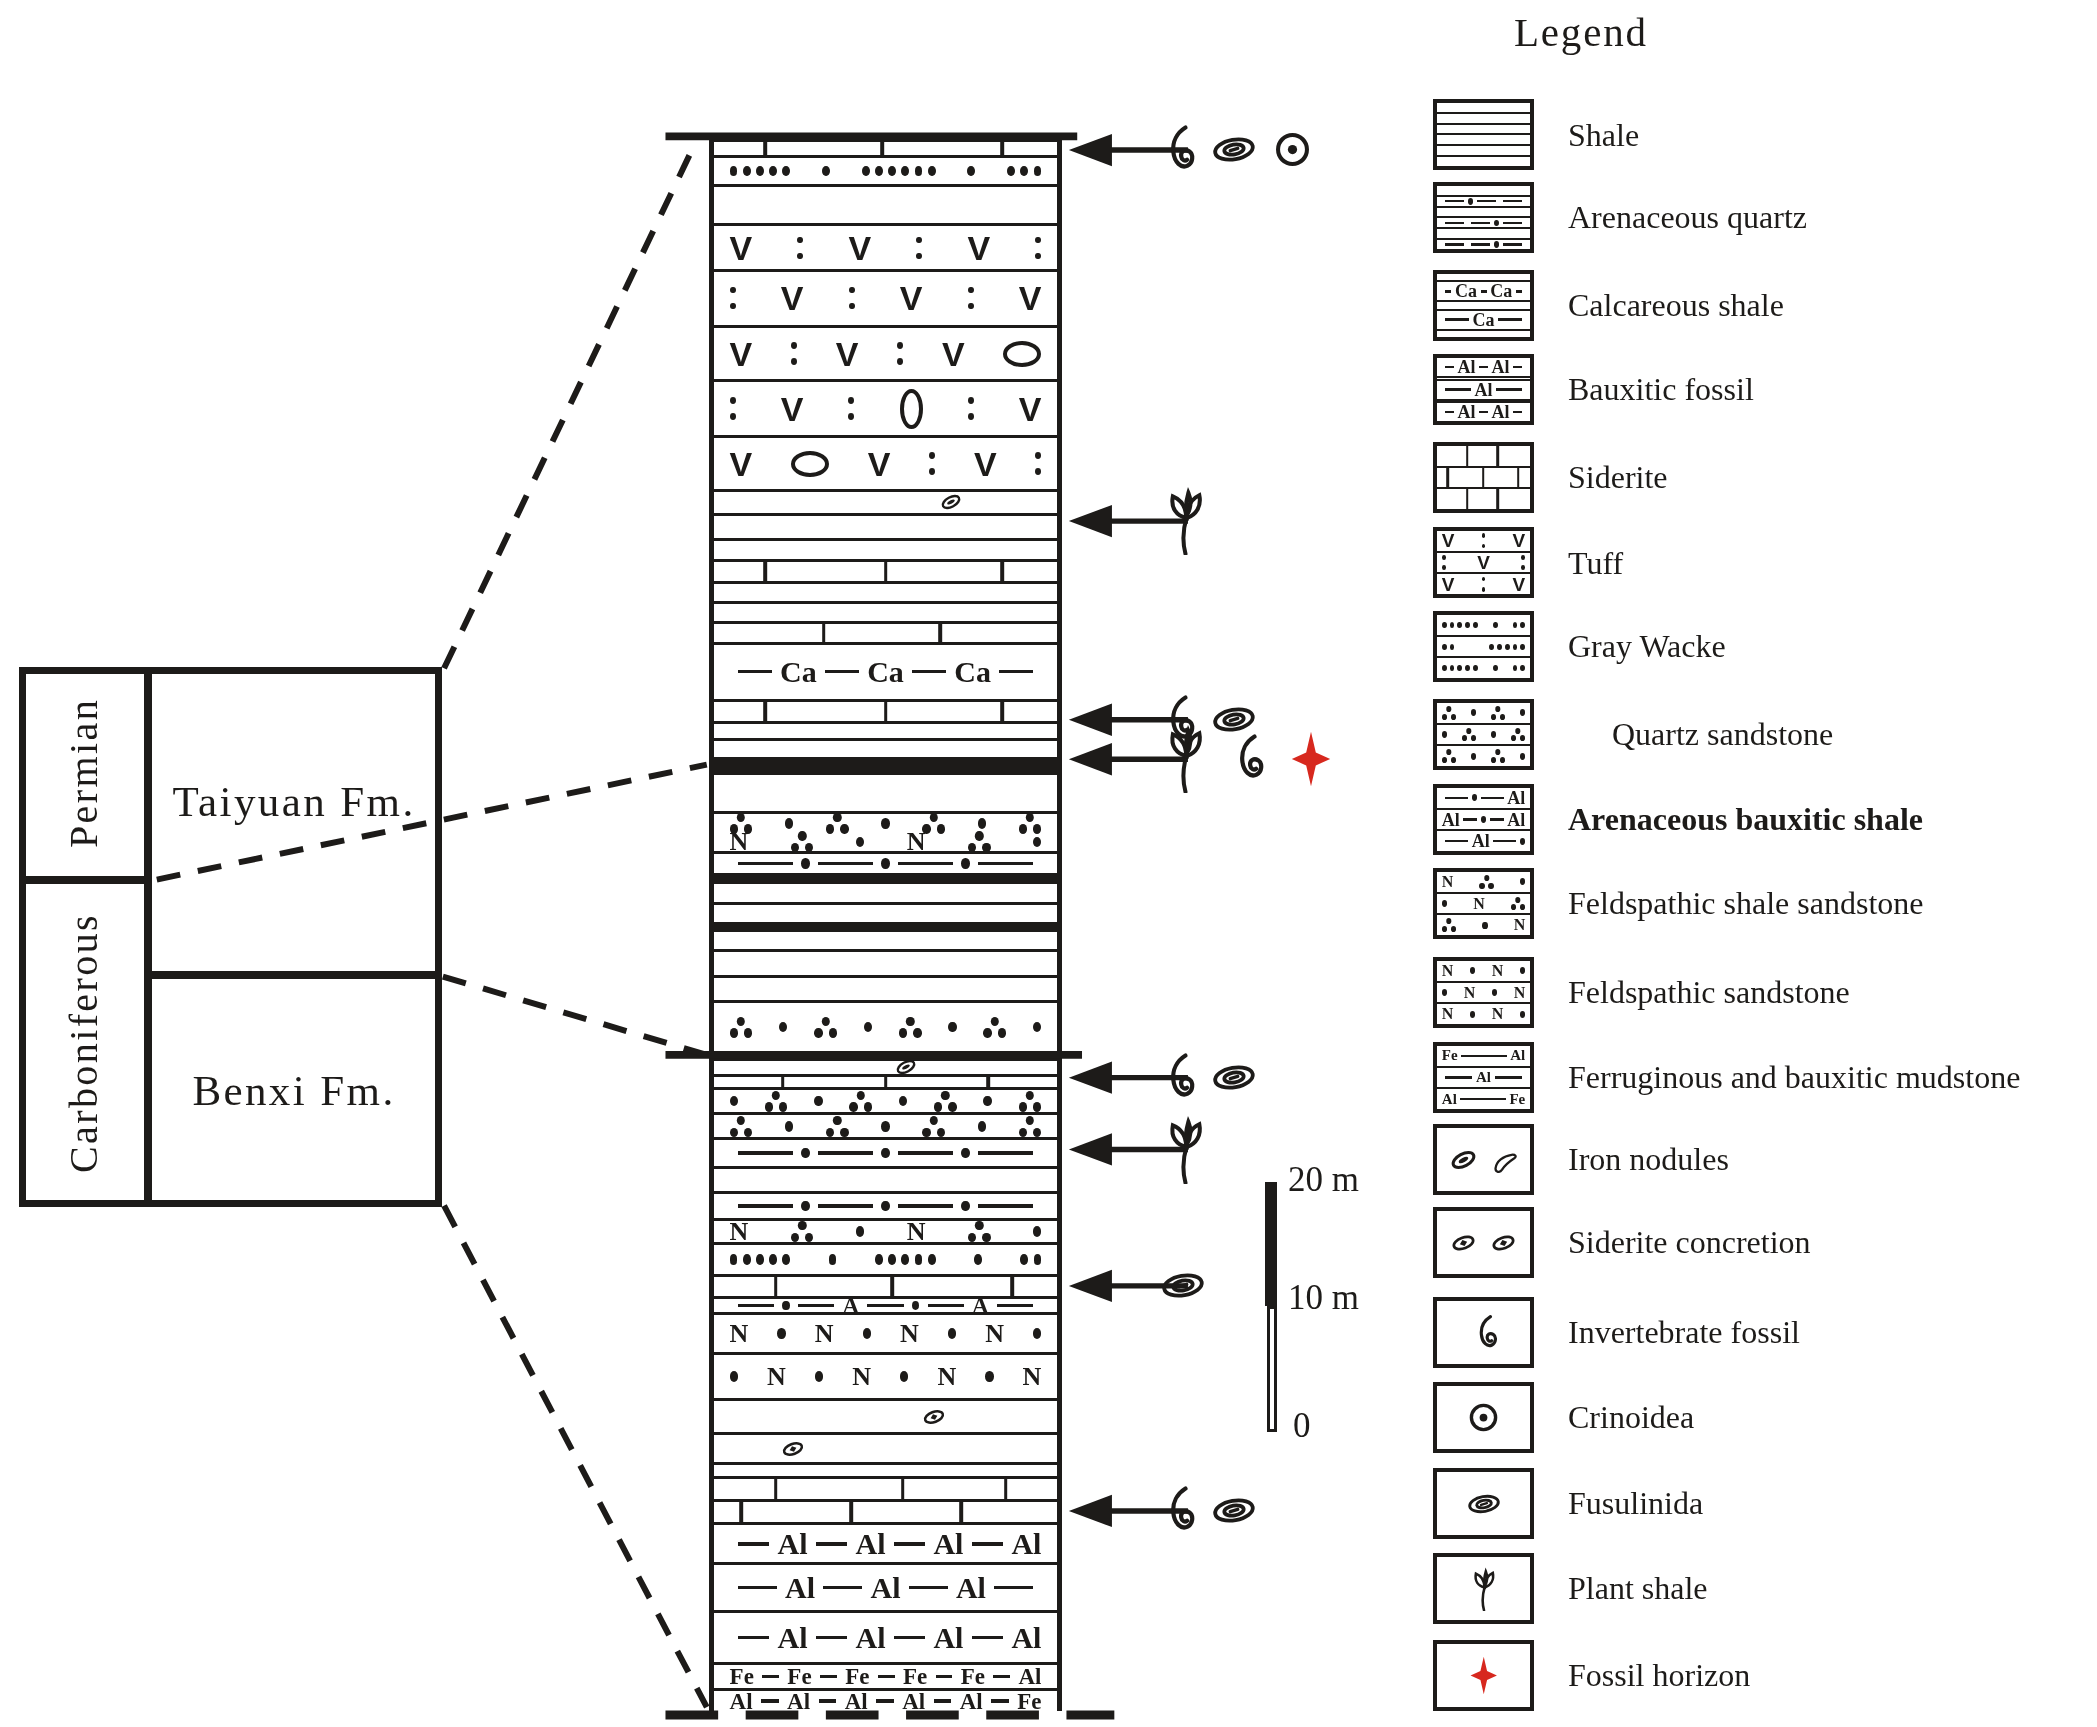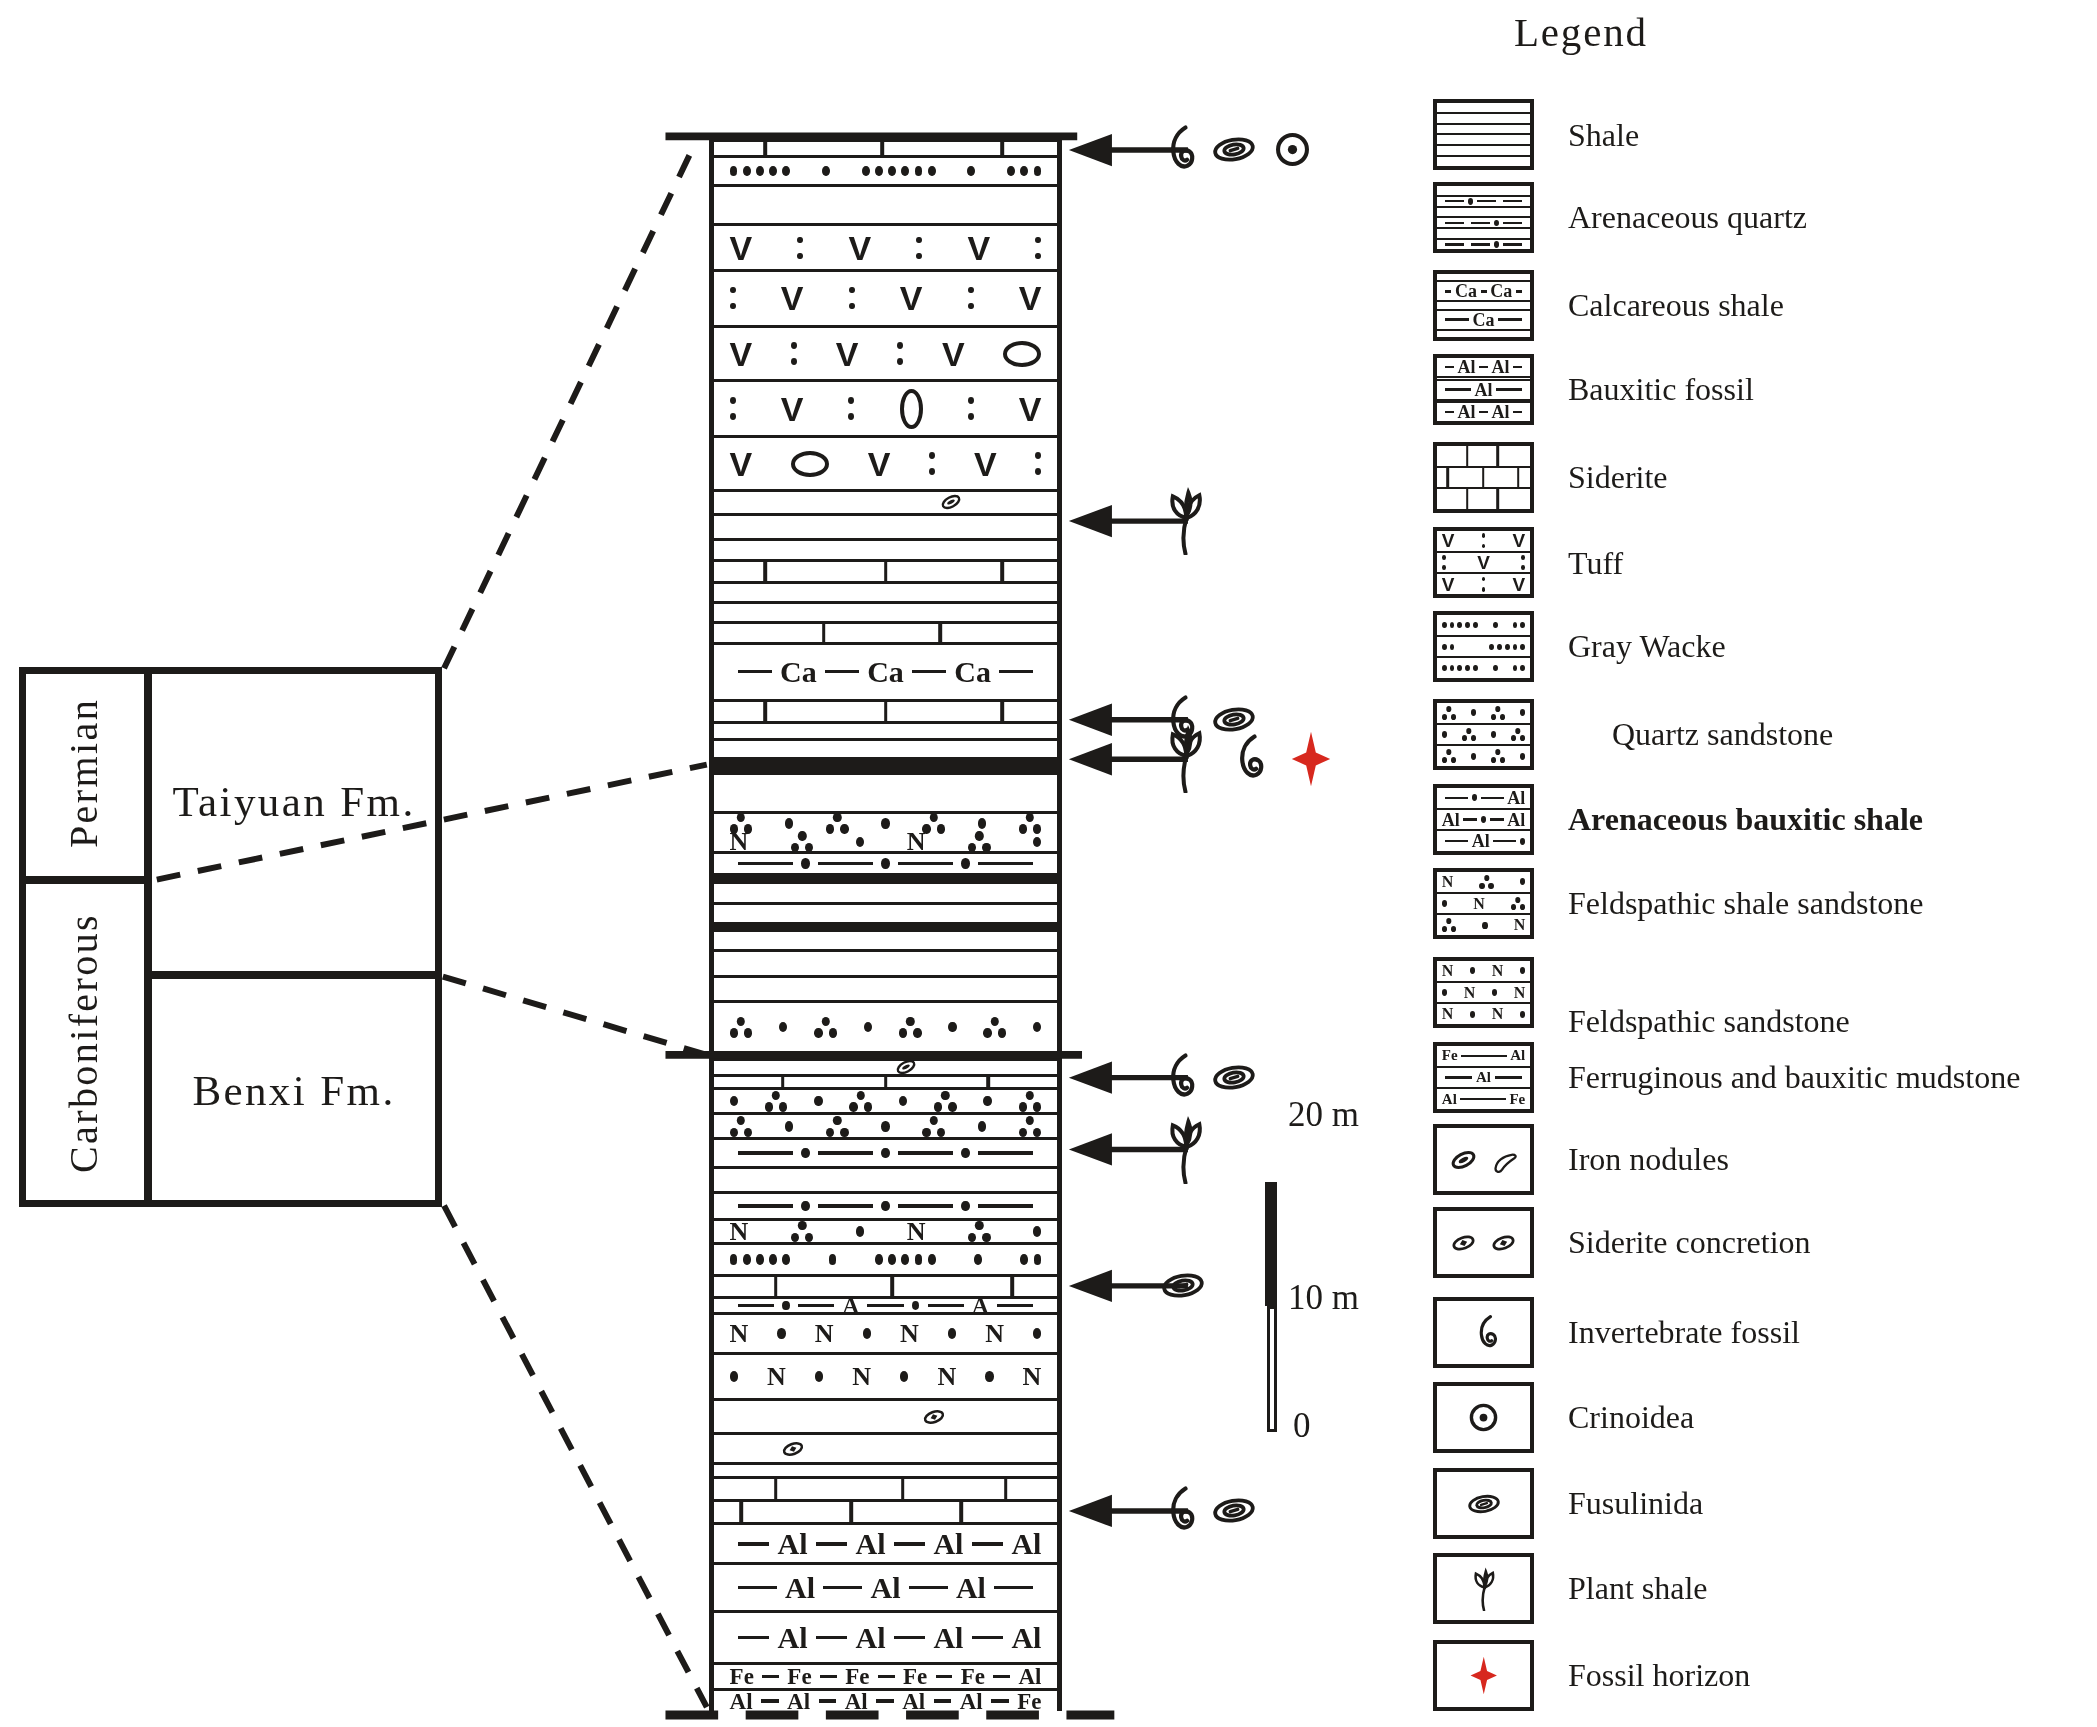--- a/index.html
+++ b/index.html
@@ -617,21 +617,21 @@
           <b class="tk-t">Al</b>
           <i class="tk-line"></i>
           <b class="tk-t">Fe</b>
         </div>
       </div>
     </div>
 
   <div>
     <div class="sb-solid"></div>
     <div class="sb-hollow"></div>
-    <span class="sb-label" style="top:1096px;">20 m</span>
+    <span class="sb-label" style="top:1161px;">20 m</span>
     <span class="sb-label" style="top:1279px;">10 m</span>
     <span class="sb-label" style="top:1407px; left:1293px;">0</span>
   </div>
 
   <span class="legend-title">Legend</span>
   <div id="legend">
       <div class="swatch sm" style="top: 99px;">
         <div class="lrow"></div>
         <div class="lrow"></div>
         <div class="lrow"></div>
@@ -962,21 +962,21 @@
         </div>
         <div class="lrow f-n">
           <div class="prow">
             <b class="tk-t">N</b>
             <i class="tk-dot"></i>
             <b class="tk-t">N</b>
             <i class="tk-dot"></i>
           </div>
         </div>
       </div>
-      <div class="legend-label" style="top: 1002px;">Feldspathic sandstone</div>
+      <div class="legend-label" style="top: 973px;">Feldspathic sandstone</div>
       <div class="swatch sm" style="top: 1042px;">
         <div class="lrow f-fe">
           <div class="prow">
             <b class="tk-t">Fe</b>
             <i class="tk-line"></i>
             <b class="tk-t">Al</b>
           </div>
         </div>
         <div class="lrow f-fe">
           <div class="prow">

